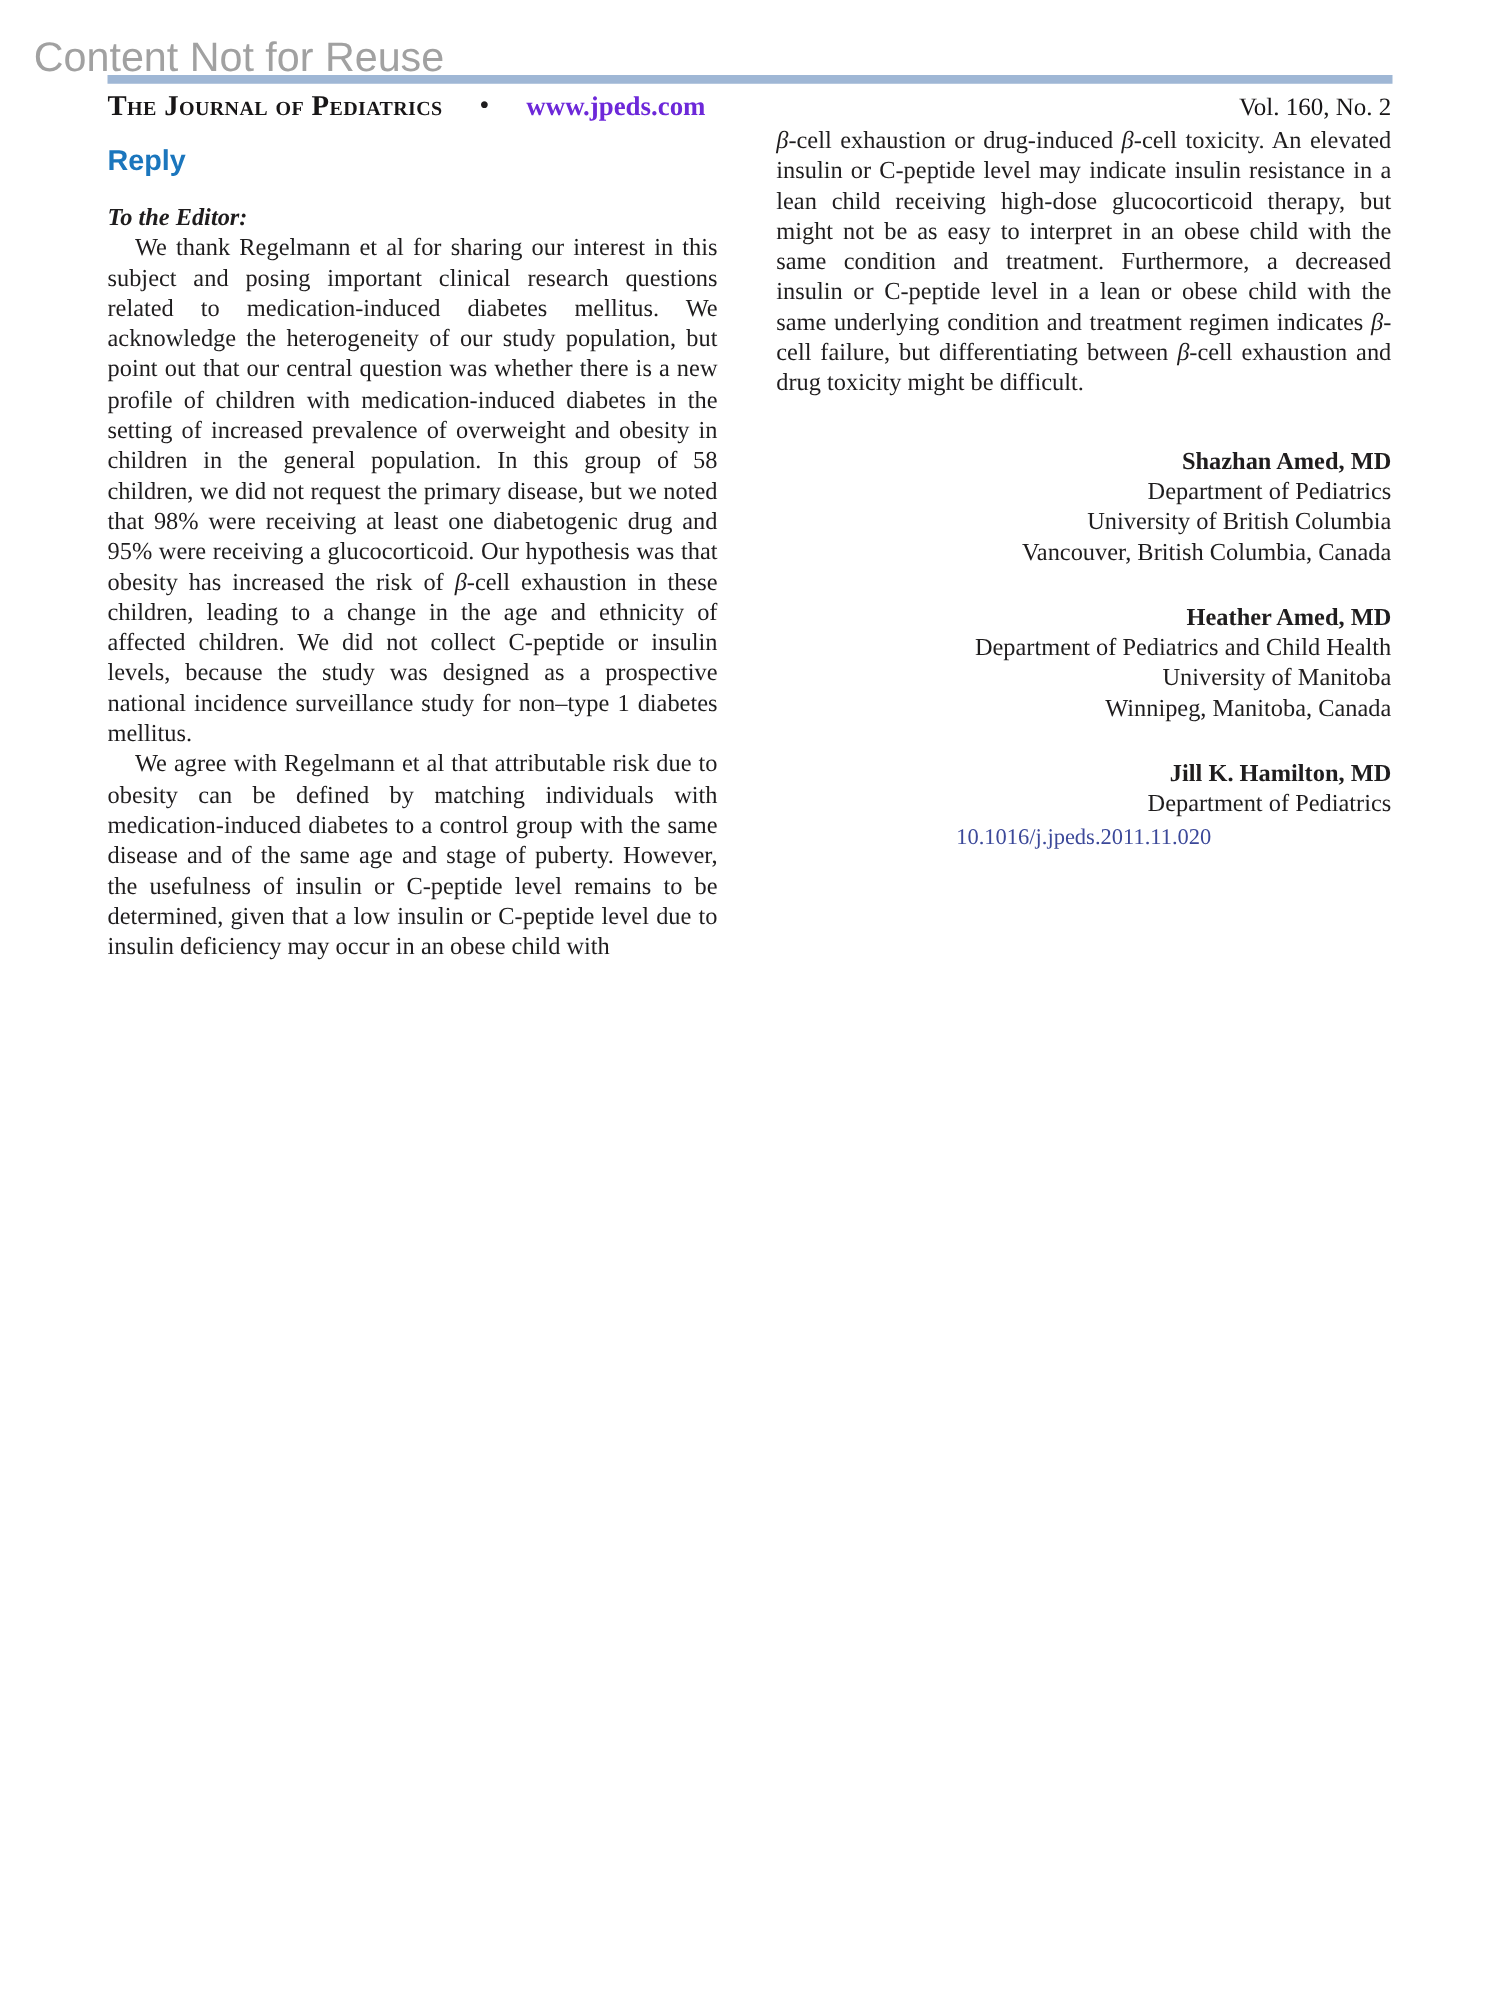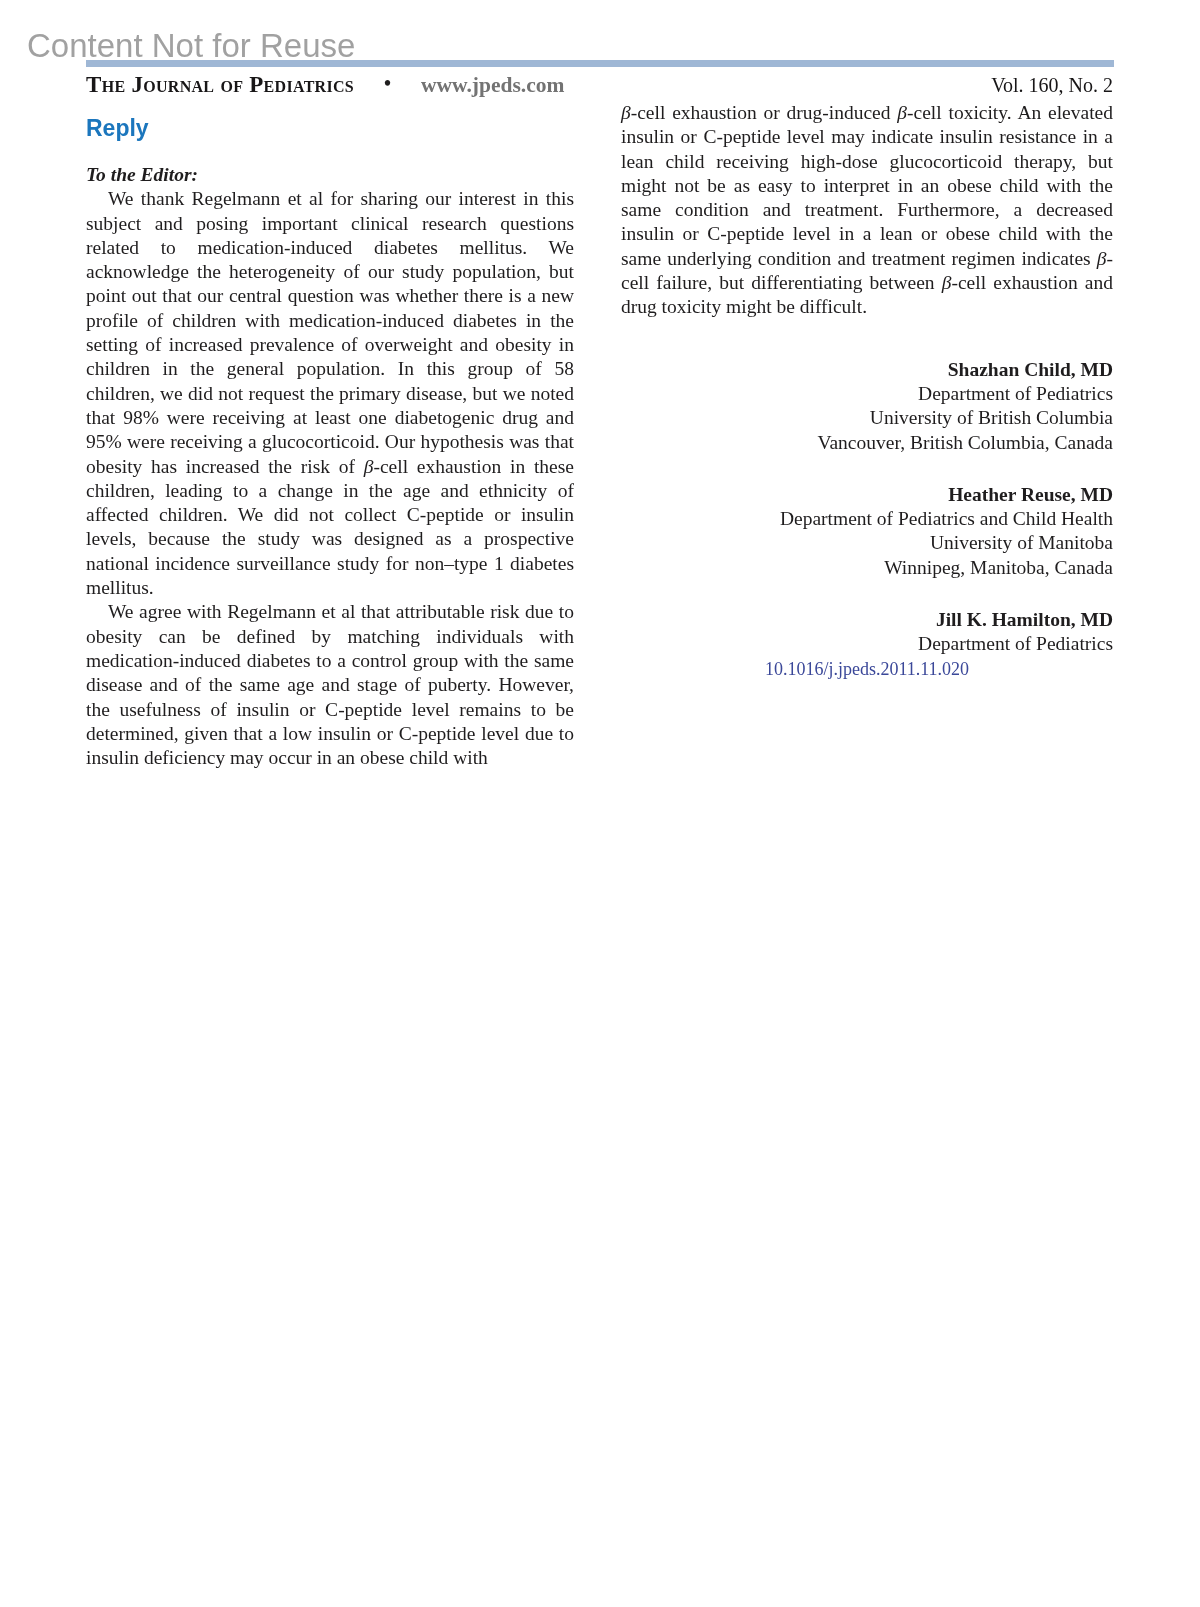--- a/index.html
+++ b/index.html
@@ -26,21 +26,21 @@
   }
   .journal-group { display: flex; align-items: baseline; gap: 30px; }
   .journal-title {
     font-variant: small-caps;
     font-weight: bold;
     font-size: 23px;
     letter-spacing: 0.3px;
     color: #181617;
   }
   .journal-bullet { font-size: 20px; font-weight: bold; position: relative; top: -2px; }
-  .journal-site { font-weight: bold; font-size: 21.5px; color: #737373; margin-top: 40px; }
+  .journal-site { font-weight: bold; font-size: 21.5px; color: #6d28d9; margin-top: 40px; }
   .issue-label { font-size: 20px; color: #181617; }
 
   .header-rule {
     position: absolute;
     left: 86px;
     top: 60px;
     width: 1028px;
     height: 7px;
     background: #9fb7d5;
     z-index: 1;
@@ -148,28 +148,28 @@
     <h1 class="reply-heading">Reply</h1>
     <p class="salutation">To the Editor:</p>
     <p class="body-par indent beta-italic">We thank Regelmann et al for sharing our interest in this subject and posing important clinical research questions related to medication-induced diabetes mellitus. We acknowledge the heterogeneity of our study population, but point out that our central question was whether there is a new profile of children with medication-induced diabetes in the setting of increased prevalence of overweight and obesity in children in the general population. In this group of 58 children, we did not request the primary disease, but we noted that 98% were receiving at least one diabetogenic drug and 95% were receiving a glucocorticoid. Our hypothesis was that obesity has increased the risk of <i>β</i>-cell exhaustion in these children, leading to a change in the age and ethnicity of affected children. We did not collect C-peptide or insulin levels, because the study was designed as a prospective national incidence surveillance study for non–type 1 diabetes mellitus.</p>
     <p class="body-par indent beta-italic">We agree with Regelmann et al that attributable risk due to obesity can be defined by matching individuals with medication-induced diabetes to a control group with the same disease and of the same age and stage of puberty. However, the usefulness of insulin or C-peptide level remains to be determined, given that a low insulin or C-peptide level due to insulin deficiency may occur in an obese child with</p>
   </div>
 
   <div class="col-right">
     <p class="body-par beta-italic"><i>β</i>-cell exhaustion or drug-induced <i>β</i>-cell toxicity. An elevated insulin or C-peptide level may indicate insulin resistance in a lean child receiving high-dose glucocorticoid therapy, but might not be as easy to interpret in an obese child with the same condition and treatment. Furthermore, a decreased insulin or C-peptide level in a lean or obese child with the same underlying condition and treatment regimen indicates <i>β</i>-cell failure, but differentiating between <i>β</i>-cell exhaustion and drug toxicity might be difficult.</p>
 
     <div class="sig-block sig-1">
-      <div class="sig-name">Shazhan Child, MD</div>
+      <div class="sig-name">Shazhan Amed, MD</div>
       <div>Department of Pediatrics</div>
       <div>University of British Columbia</div>
       <div>Vancouver, British Columbia, Canada</div>
     </div>
 
     <div class="sig-block sig-2">
-      <div class="sig-name">Heather Reuse, MD</div>
+      <div class="sig-name">Heather Amed, MD</div>
       <div>Department of Pediatrics and Child Health</div>
       <div>University of Manitoba</div>
       <div>Winnipeg, Manitoba, Canada</div>
     </div>
 
     <div class="sig-block sig-3">
       <div class="sig-name">Jill K. Hamilton, MD</div>
       <div>Department of Pediatrics</div>
     </div>
 

